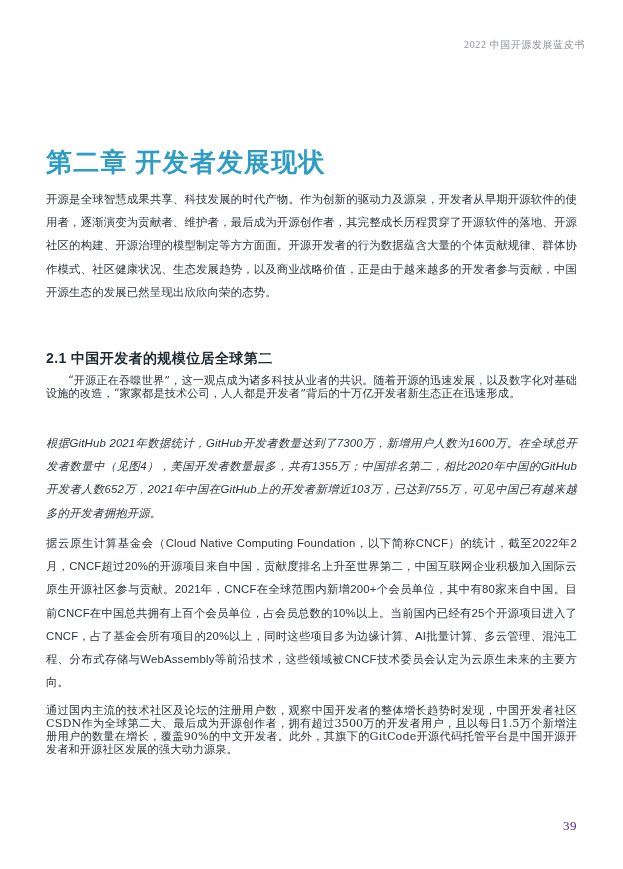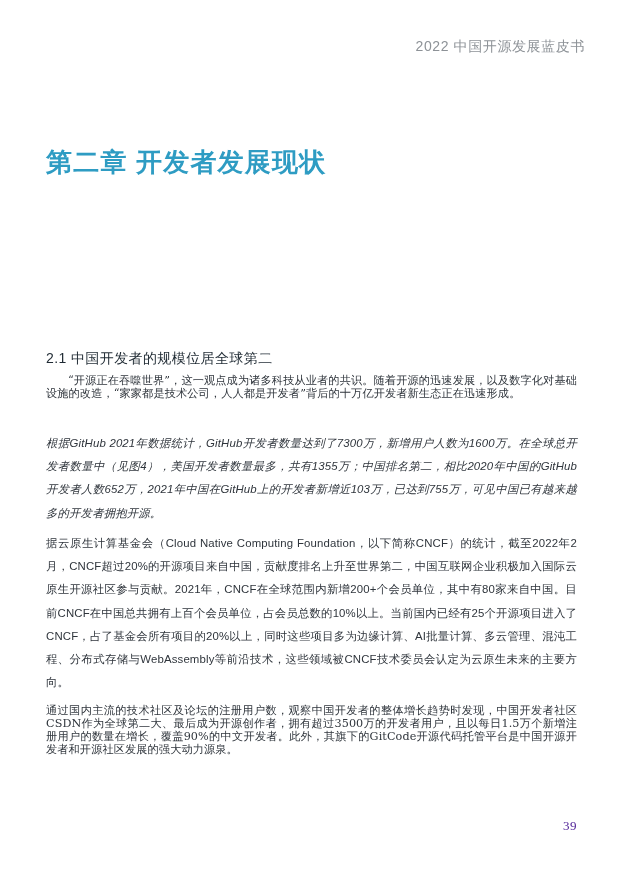--- a/index.html
+++ b/index.html
@@ -15,37 +15,37 @@
     overflow: hidden;
     font-family: "Liberation Sans", "DejaVu Sans", sans-serif;
     -webkit-font-smoothing: antialiased;
   }
 
   
   .running-header {
     position: absolute;
     top: 38px;
     right: 38px;
-    font-size: 14px;
+    font-size: 10px;
     letter-spacing: 0.6px;
     color: #8d9297;
-    font-family: Liberation Sans, sans-serif;
+    font-family: Liberation Serif, serif;
     white-space: nowrap;
   }
 
   
   .chapter-title {
     position: absolute;
     top: 128px;
     left: 46px;
     font-size: 26px;
     font-weight: bold;
     color: #2e9cc3;
     letter-spacing: 1.2px;
-    font-family: Liberation Sans, sans-serif;
+    font-family: Liberation Serif, serif;
     white-space: nowrap;
   }
 
   p {
     margin: 0;
     text-align: justify;
     text-justify: inter-ideograph;
     color: #333940;
   }
 
@@ -68,21 +68,21 @@
   .indent {
     text-indent: 22px;
   }
 
   
   .section-heading {
     position: absolute;
     top: 338px;
     left: 46px;
     font-size: 14px;
-    font-weight: normal;
+    font-weight: bold;
     color: #1f2a33;
     letter-spacing: 0.4px;
     font-family: "Liberation Sans", "DejaVu Sans", sans-serif;
     white-space: nowrap;
   }
 
   
   .blk { position: absolute; left: 46px; width: 531px; }
   .blk-intro { top: 188px; }
   .blk-p1    { top: 374px; }
@@ -103,20 +103,23 @@
 </style>
 </head>
 <body>
 
 <div class="page">
 
   <div class="running-header">2022 中国开源发展蓝皮书</div>
 
   <h1 class="chapter-title">第二章 开发者发展现状</h1>
 
+  <div class="blk blk-intro">
+    <p class="para-sans">开源是全球智慧成果共享、科技发展的时代产物。作为创新的驱动力及源泉，开发者从早期开源软件的使用者，逐渐演变为贡献者、维护者，最后成为开源创作者，其完整成长历程贯穿了开源软件的落地、开源社区的构建、开源治理的模型制定等方方面面。开源开发者的行为数据蕴含大量的个体贡献规律、群体协作模式、社区健康状况、生态发展趋势，以及商业战略价值，正是由于越来越多的开发者参与贡献，中国开源生态的发展已然呈现出欣欣向荣的态势。</p>
+  </div>
 
   <h2 class="section-heading">2.1 中国开发者的规模位居全球第二</h2>
 
   <div class="blk blk-p1">
     <p class="para-serif indent">“开源正在吞噬世界”，这一观点成为诸多科技从业者的共识。随着开源的迅速发展，以及数字化对基础设施的改造，“家家都是技术公司，人人都是开发者”背后的十万亿开发者新生态正在迅速形成。</p>
   </div>
 
   <div class="blk blk-p2">
     <p class="para-sans">根据GitHub 2021年数据统计，GitHub开发者数量达到了7300万，新增用户人数为1600万。在全球总开发者数量中（见图4），美国开发者数量最多，共有1355万；中国排名第二，相比2020年中国的GitHub开发者人数652万，2021年中国在GitHub上的开发者新增近103万，已达到755万，可见中国已有越来越多的开发者拥抱开源。</p>
   </div>

